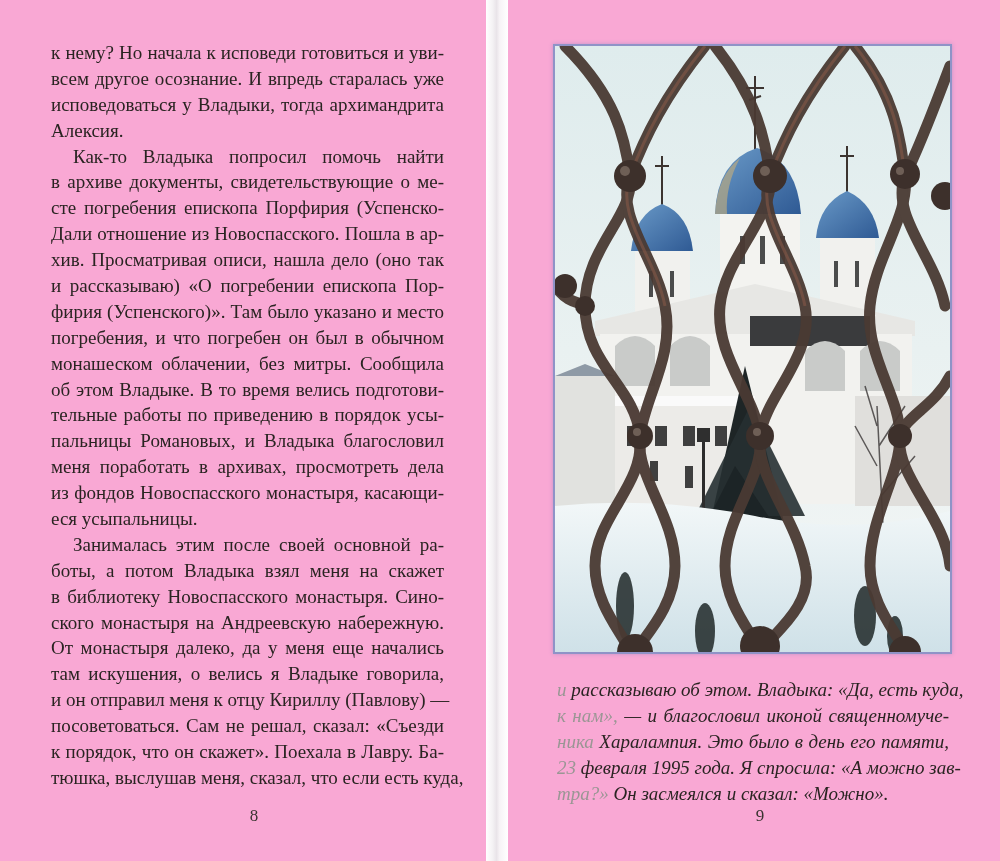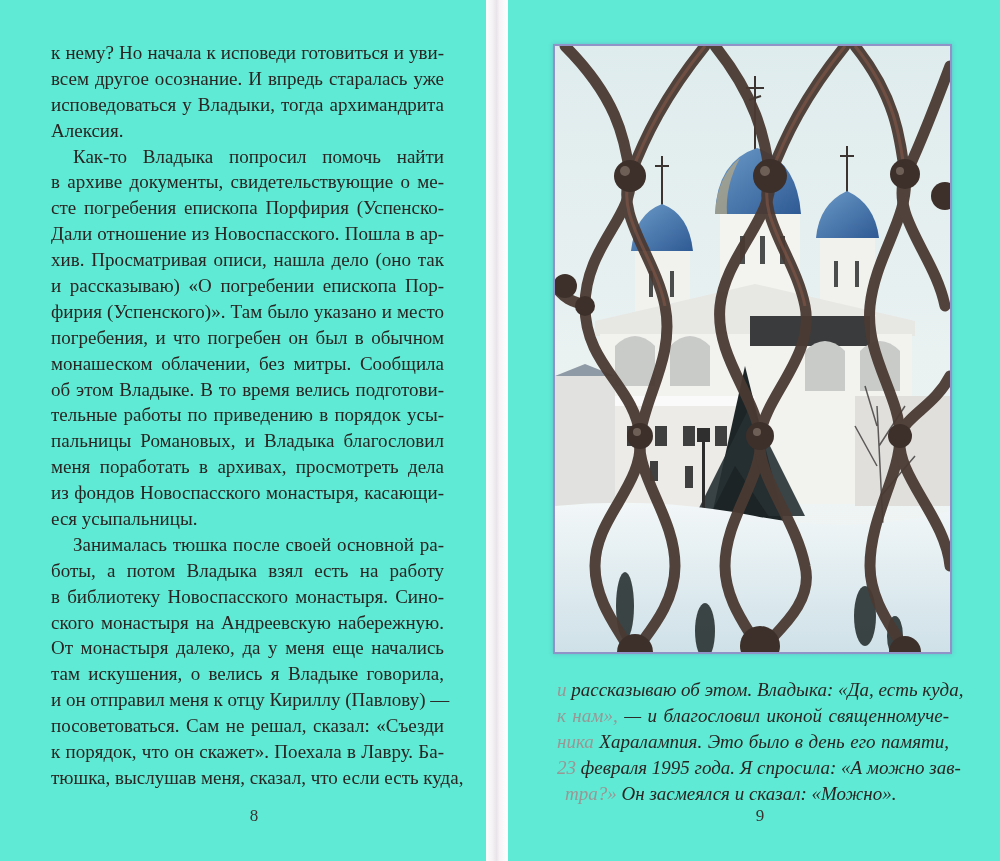--- a/index.html
+++ b/index.html
@@ -3,21 +3,21 @@
 <meta charset="utf-8">
 <style>
   html, body { margin: 0; padding: 0; }
   body {
     width: 1000px; height: 861px; overflow: hidden; position: relative;
     background: #ffffff;
     font-family: "Liberation Serif", "DejaVu Serif", serif;
     color: #2a2422;
   }
   .spread { position: absolute; inset: 0; }
-  .page { position: absolute; top: 0; height: 861px; background: #5eead4; }
+  .page { position: absolute; top: 0; height: 861px; background: #f9a8d4; }
   .page-left { left: 0; width: 497px; }
   .page-right { left: 497px; width: 503px; }
   .gutter {
     position: absolute; left: 486px; top: 0; width: 22px; height: 861px;
     background: linear-gradient(to right, #ffffff 0%, #f4f2f4 30%, #e9e4e9 48%, #f7f3f6 62%, #ffffff 100%);
   }
   .text-block {
     position: absolute; left: 51px; top: 40px; width: 393px;
     font-size: 19px; line-height: 25.9px; text-align: justify;
   }
@@ -37,21 +37,21 @@
     overflow: hidden;
     background: linear-gradient(to bottom, #e6eff1 0%, #eef3f3 40%, #d9dedd 58%, #cfd4d2 66%, #eef5f6 80%, #dfeaee 100%);
   }
   .photo svg { display: block; width: 100%; height: 100%; }
 
   .right-text {
     position: absolute; left: 557px; top: 677px; width: 392px;
     font-size: 19px; line-height: 25.9px;
   }
   .right-text .line { display: block; white-space: nowrap; text-align: justify; text-align-last: justify; height: 25.9px; font-style: italic; }
-  .right-text .line.last { text-align-last: left; margin-left: 8px; }
+  .right-text .line.last { text-align-last: left; }
   .faded { color: #9a9694; }
 </style>
 </head>
 <body>
 
 <div class="spread">
 
   <div class="page page-left">
     <div class="text-block" id="left-text">
         <span class="line">к нему? Но начала к исповеди готовиться и уви-</span>
@@ -66,22 +66,22 @@
         <span class="line">и рассказываю) «О погребении епископа Пор-</span>
         <span class="line">фирия (Успенского)». Там было указано и место</span>
         <span class="line">погребения, и что погребен он был в обычном</span>
         <span class="line">монашеском облачении, без митры. Сообщила</span>
         <span class="line">об этом Владыке. В то время велись подготови-</span>
         <span class="line">тельные работы по приведению в порядок усы-</span>
         <span class="line">пальницы Романовых, и Владыка благословил</span>
         <span class="line">меня поработать в архивах, просмотреть дела</span>
         <span class="line">из фондов Новоспасского монастыря, касающи-</span>
         <span class="line last">еся усыпальницы.</span>
-        <span class="line indent">Занималась тюшка после своей основной ра-</span>
-        <span class="line">боты, а потом Владыка взял есть на работу</span>
+        <span class="line indent">Занималась этим после своей основной ра-</span>
+        <span class="line">боты, а потом Владыка взял меня на скажет</span>
         <span class="line">в библиотеку Новоспасского монастыря. Сино-</span>
         <span class="line">ского монастыря на Андреевскую набережную.</span>
         <span class="line">От монастыря далеко, да у меня еще начались</span>
         <span class="line">там искушения, о велись я Владыке говорила,</span>
         <span class="line">и он отправил меня к отцу Кириллу (Павлову) —</span>
         <span class="line">посоветоваться. Сам не решал, сказал: «Съезди</span>
         <span class="line">к порядок, что он скажет». Поехала в Лавру. Ба-</span>
         <span class="line">тюшка, выслушав меня, сказал, что если есть куда,</span>
       </div>
     <div class="page-num left">8</div>

